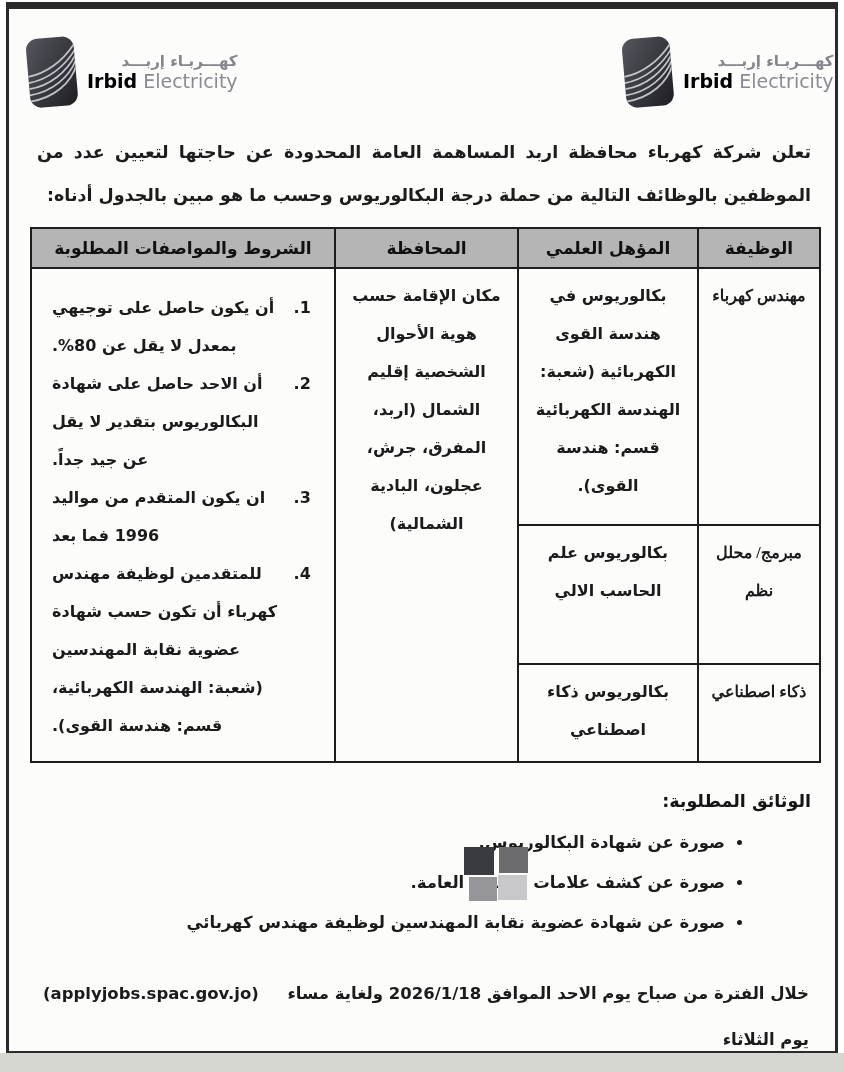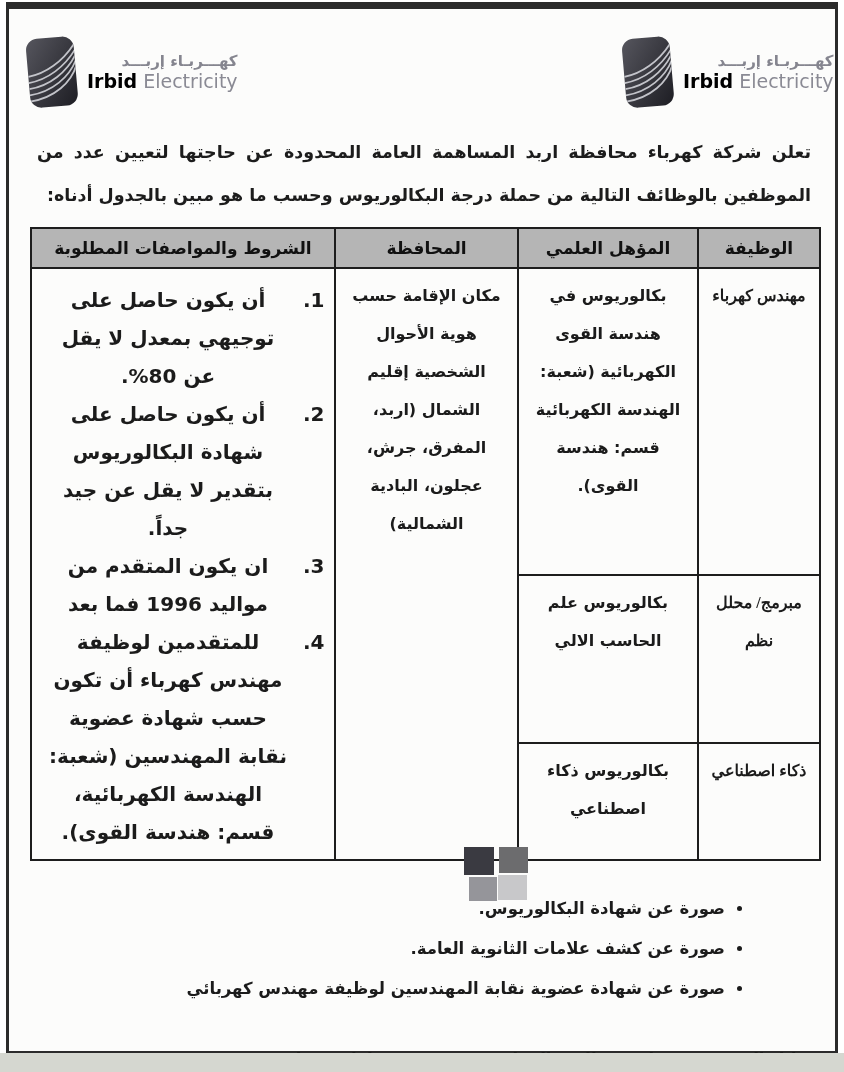--- a/index.html
+++ b/index.html
@@ -61,22 +61,22 @@
     font-size:16px; padding:8px 8px 4px; text-align:center; line-height:38px;
   }
   td.cell-pos  { text-align:center; line-height:30px; padding-top:12px;font-family:Liberation Serif, serif; }
   td.cell-qual { line-height:38px; padding-top:10px; }
   .h-row1 td { height:167px; }
   .h-row2 td { height:118px; }
   .h-row3 td { height:78px;  }
   td.cell-gov { line-height:39px; padding-top:12px; font-size:15.5px; }
   td.cell-cond { text-align:right; padding:6px 6px 4px 10px; }
   td.cell-cond ol {
-    margin:4px; padding:0 26px 0 0; text-align:center;
-    line-height:38px; font-size:20px;
+    margin:12px; padding:0 26px 0 0; text-align:left;
+    line-height:38px; font-size:16px;
   }
   td.cell-cond li { padding-right:4px; }
   
   
   .docs { margin:28px 24px 0 0; direction:rtl; }
   .docs-title { font-weight:700; font-size:17.5px; color:#141414; }
   .docs ul {
     list-style:disc; margin:12px 86px 0 0; padding:0;
     line-height:40px; font-weight:700; font-size:16.5px;
   }
@@ -179,38 +179,39 @@
       </tr>
     </thead>
     <tbody>
       <tr class="h-row1">
         <td class="cell-pos">مهندس كهرباء</td>
         <td class="cell-qual">بكالوريوس في هندسة القوى الكهربائية (شعبة: الهندسة الكهربائية قسم: هندسة القوى).</td>
         <td class="cell-gov" rowspan="3">مكان الإقامة حسب هوية الأحوال الشخصية إقليم الشمال (اربد، المفرق، جرش، عجلون، البادية الشمالية)</td>
         <td class="cell-cond" rowspan="3">
           <ol>
             <li>أن يكون حاصل على توجيهي بمعدل لا يقل عن 80%.</li>
-            <li>أن يكون حاصل على شهادة البكالوريوس بتقدير لا يقل عن جيد جداً.</li>
+            <li>أن الاحد حاصل على شهادة البكالوريوس بتقدير لا يقل عن جيد جداً.</li>
             <li>ان يكون المتقدم من مواليد 1996 فما بعد</li>
             <li>للمتقدمين لوظيفة مهندس كهرباء أن تكون حسب شهادة عضوية نقابة المهندسين (شعبة: الهندسة الكهربائية، قسم: هندسة القوى).</li>
           </ol>
         </td>
       </tr>
       <tr class="h-row2">
         <td class="cell-pos">مبرمج/ محلل نظم</td>
         <td class="cell-qual">بكالوريوس علم الحاسب الالي</td>
       </tr>
       <tr class="h-row3">
         <td class="cell-pos">ذكاء اصطناعي</td>
         <td class="cell-qual">بكالوريوس ذكاء اصطناعي</td>
       </tr>
     </tbody>
   </table>
 
   <div class="docs">
+    <div class="docs-title">الوثائق المطلوبة:</div>
     <ul>
       <li>صورة عن شهادة البكالوريوس.</li>
       <li>صورة عن كشف علامات الثانوية العامة.</li>
       <li>صورة عن شهادة عضوية نقابة المهندسين لوظيفة مهندس كهربائي</li>
     </ul>
   </div>
 
   <div class="apply">
     <div class="apply-line2">
       <span class="url" dir="ltr">(applyjobs.spac.gov.jo)</span>

